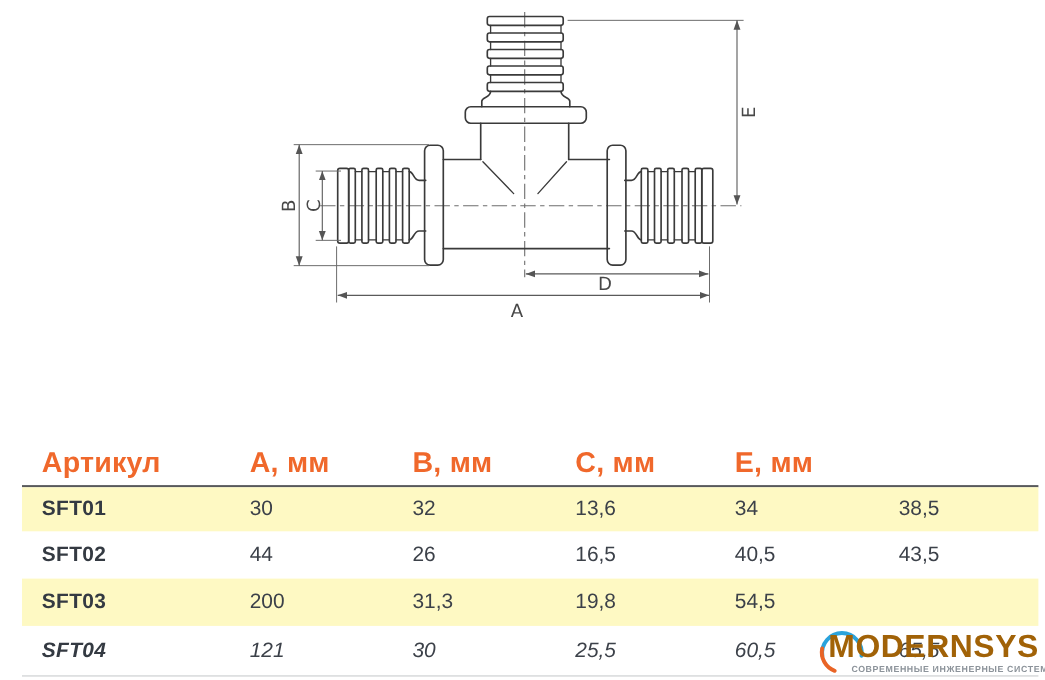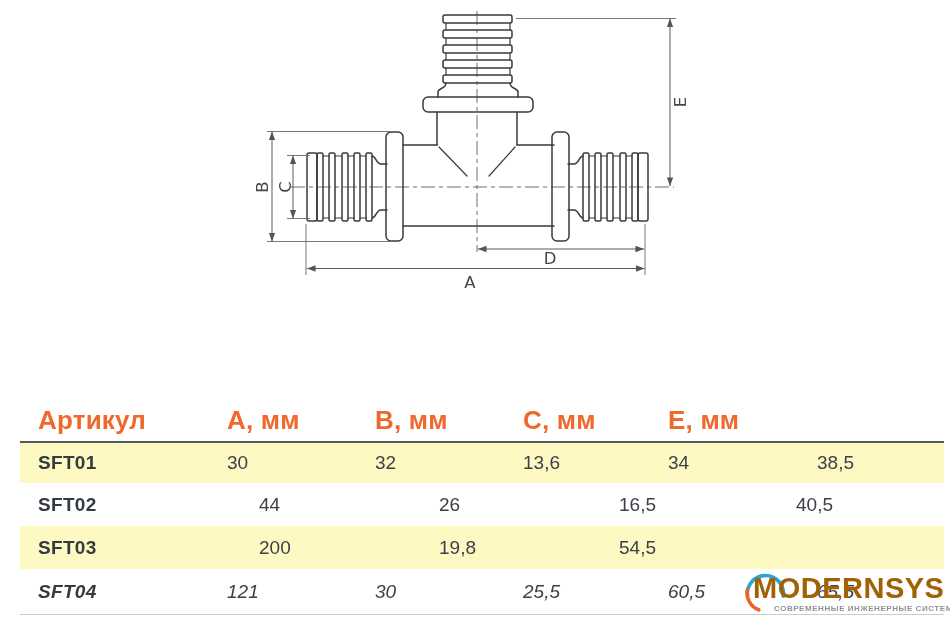--- a/index.html
+++ b/index.html
@@ -16,21 +16,21 @@
   .ext{stroke:#6a6a6a;stroke-width:0.9;fill:none;}
   .dimlabel{fill:#474747;font-family:"DejaVu Sans",sans-serif;font-size:16.5px;}
   
   .spec-table{position:absolute;left:20px;top:399px;width:924px;}
   .trow{display:grid;grid-template-columns:189px 148px 148px 145px 149px 145px;align-items:center;}
   .cell{padding-left:18px;white-space:nowrap;}
   .thead{height:42px;border-bottom:2px solid #58595b;}
   .thead .cell{color:#F0682B;font-weight:700;font-size:26px;letter-spacing:0.2px;}
   .tbody .trow{font-size:19px;color:#3C4149;}
   .tbody .trow.h40{height:40px;}
-  .tbody .trow.h43{height:43px;gap:32px;}
+  .tbody .trow.h43{height:43px;}
   .tbody .trow.h45{height:45px;font-style:italic;}
   .tbody .trow.alt{background:#fef9c3;}
   .cell.article{font-weight:700;color:#343A42;letter-spacing:0.3px;}
   .spec-table{border-bottom:1px solid #c9ccce;}
   
   .logo{position:absolute;left:744px;top:572px;width:206px;height:46px;z-index:5;}
   .logo-mark{position:absolute;left:0;top:0;width:42px;height:42px;}
   .logo-word{
     position:absolute;left:9px;top:1px;font-size:29px;font-weight:700;color:#a16207;
     letter-spacing:0.5px;line-height:30px;
@@ -155,20 +155,21 @@
         <div class="cell article">SFT02</div>
         <div class="cell">44</div>
         <div class="cell">26</div>
         <div class="cell">16,5</div>
         <div class="cell">40,5</div>
         <div class="cell">43,5</div>
       </div>
       <div class="trow h43 alt">
         <div class="cell article">SFT03</div>
         <div class="cell">200</div>
+        <div class="cell">31,3</div>
         <div class="cell">19,8</div>
         <div class="cell">54,5</div>
       </div>
       <div class="trow h45">
         <div class="cell article">SFT04</div>
         <div class="cell">121</div>
         <div class="cell">30</div>
         <div class="cell">25,5</div>
         <div class="cell">60,5</div>
         <div class="cell">65,5</div>

